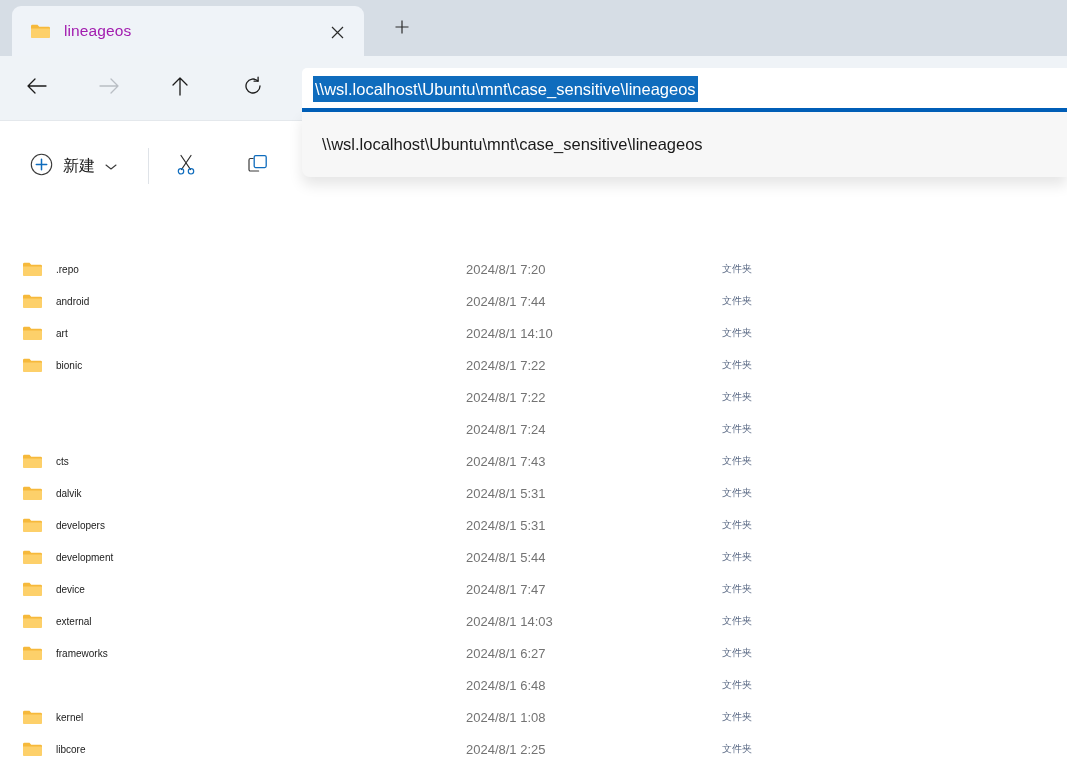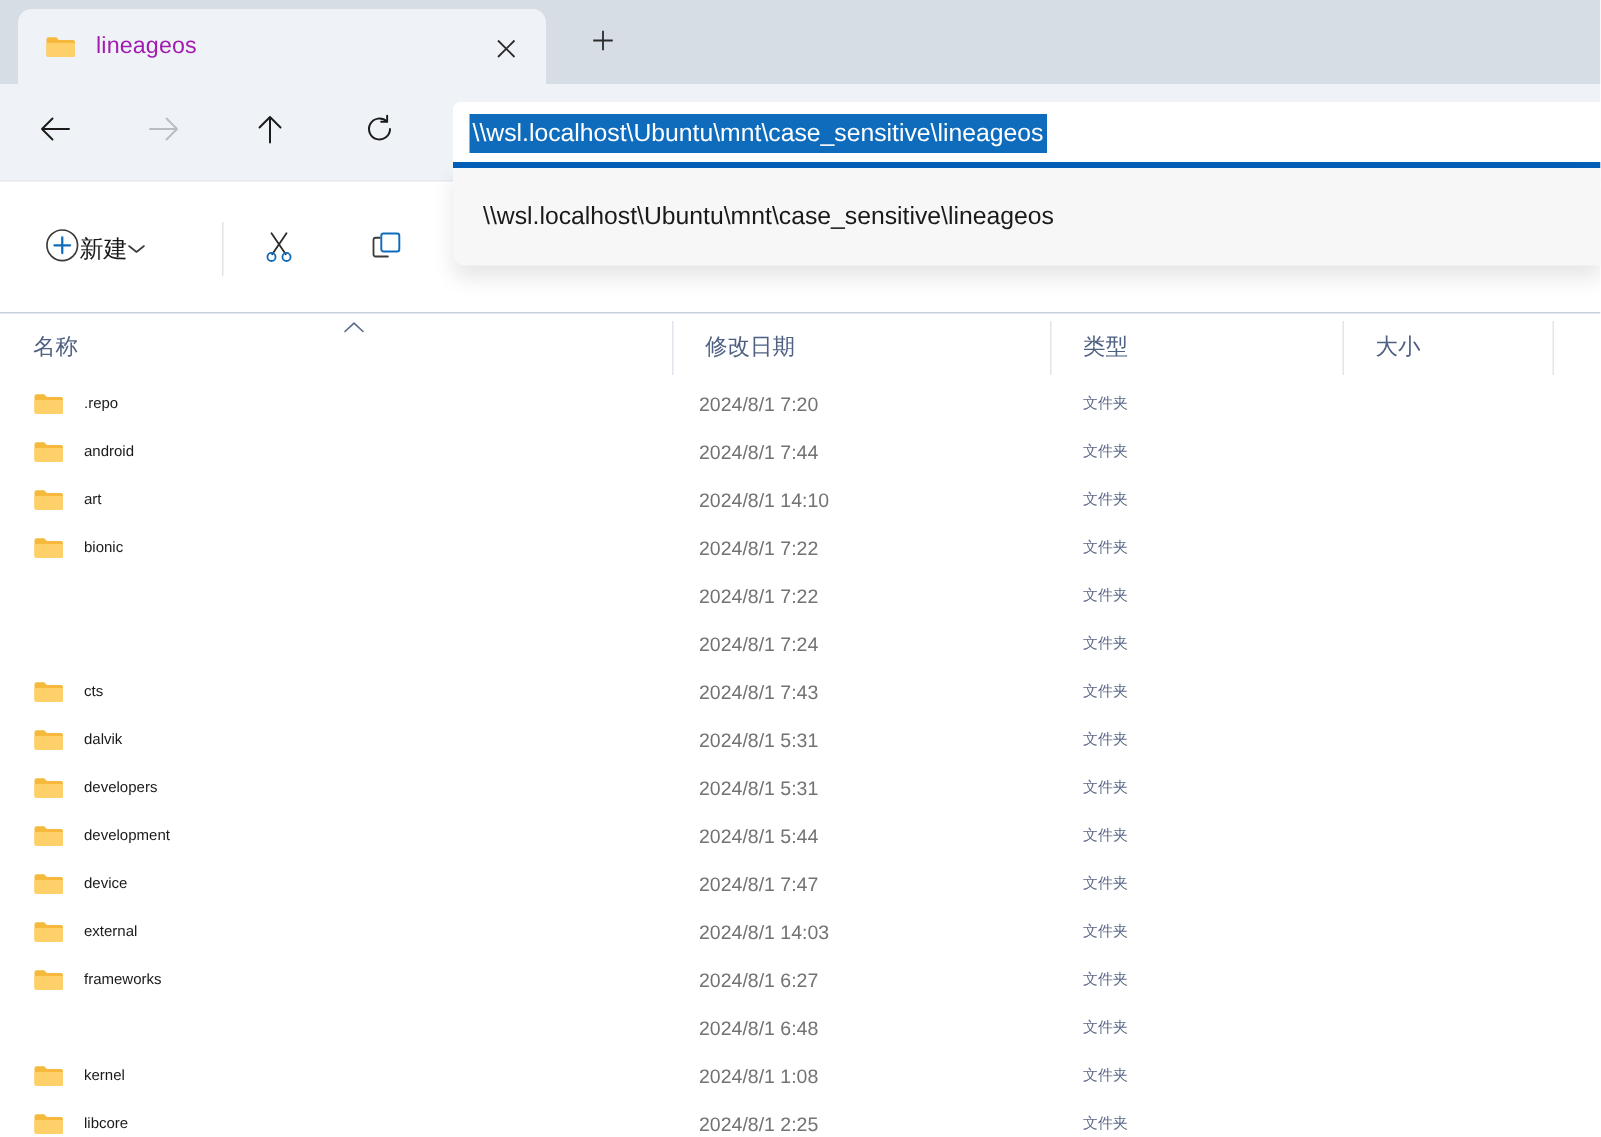--- a/index.html
+++ b/index.html
@@ -85,21 +85,21 @@
   }
 
   
   .toolbar {
     position: absolute; left: 0; top: 120px; width: 1067px; height: 88px;
     background: #ffffff;
     border-top: 1px solid #e4e8ec;
   }
   .tb-new {
     position: absolute; left: 22px; top: 28px; height: 34px;
-    display: flex; align-items: center; 
+    display: flex; align-items: center; gap: 10px;
     padding: 0 8px; border-radius: 5px; cursor: pointer;
   }
   .tb-new-label { font-size: 16px; color: #1b1b1b; }
   .tb-chevron { display: block; }
   .tb-sep {
     position: absolute; left: 148px; top: 27px; width: 1px; height: 36px;
     background: #dfe3e8;
   }
   .tb-btn {
     position: absolute; top: 26px; width: 40px; height: 38px;
@@ -245,43 +245,20 @@
     <div class="tb-btn tb-copy">
       <span>
         <svg width="22" height="22" viewBox="0 0 22 22">
           <path d="M6.2 5.5H3.4A1.4 1.4 0 0 0 2 6.9v9.6A1.4 1.4 0 0 0 3.4 18h8.2" stroke="#3a3a3a" stroke-width="1.2" fill="none" stroke-linecap="round"></path>
           <rect x="7.2" y="2.6" width="12" height="12" rx="1.5" stroke="#0f6cbd" stroke-width="1.3" fill="none"></rect>
         </svg>
       </span>
     </div>
   </div>
 
-  <div class="colhdr">
-    <div class="colhdr-cell col-name">
-      <span class="lbl">名称</span>
-    </div>
-    <span class="sort-caret">
-      <svg width="16" height="8" viewBox="0 0 16 8">
-        <path d="M2 7 8 1.4 14 7" stroke="#5c6b86" stroke-width="1.1" fill="none" stroke-linecap="round" stroke-linejoin="round"></path>
-      </svg>
-    </span>
-    <div class="colhdr-div" style="left:448px"></div>
-    <div class="colhdr-cell col-date">
-      <span class="lbl">修改日期</span>
-    </div>
-    <div class="colhdr-div" style="left:700px"></div>
-    <div class="colhdr-cell col-type">
-      <span class="lbl">类型</span>
-    </div>
-    <div class="colhdr-div" style="left:895px"></div>
-    <div class="colhdr-cell col-size">
-      <span class="lbl">大小</span>
-    </div>
-    <div class="colhdr-div" style="left:1035px"></div>
-  </div>
 
   <div class="filelist" id="filelist">
       <div class="row">
         <div class="cell cell-name">
           <span class="row-icon"><svg width="20" height="16" viewBox="0 0 20 16">
               <path d="M1 3.2a1.4 1.4 0 0 1 1.4-1.4h5.1l1.7 1.9h9.4A1.4 1.4 0 0 1 20 5.1v8.5a1.4 1.4 0 0 1-1.4 1.4H2.4A1.4 1.4 0 0 1 1 13.6z" fill="#f6b93b"></path>
               <path d="M1 5.6h18.6a1.3 1.3 0 0 1 .4 1v7a1.4 1.4 0 0 1-1.4 1.4H2.4A1.4 1.4 0 0 1 1 13.6z" fill="#fdd06a"></path>
             </svg></span>
           <span class="row-name">.repo</span>
         </div>

